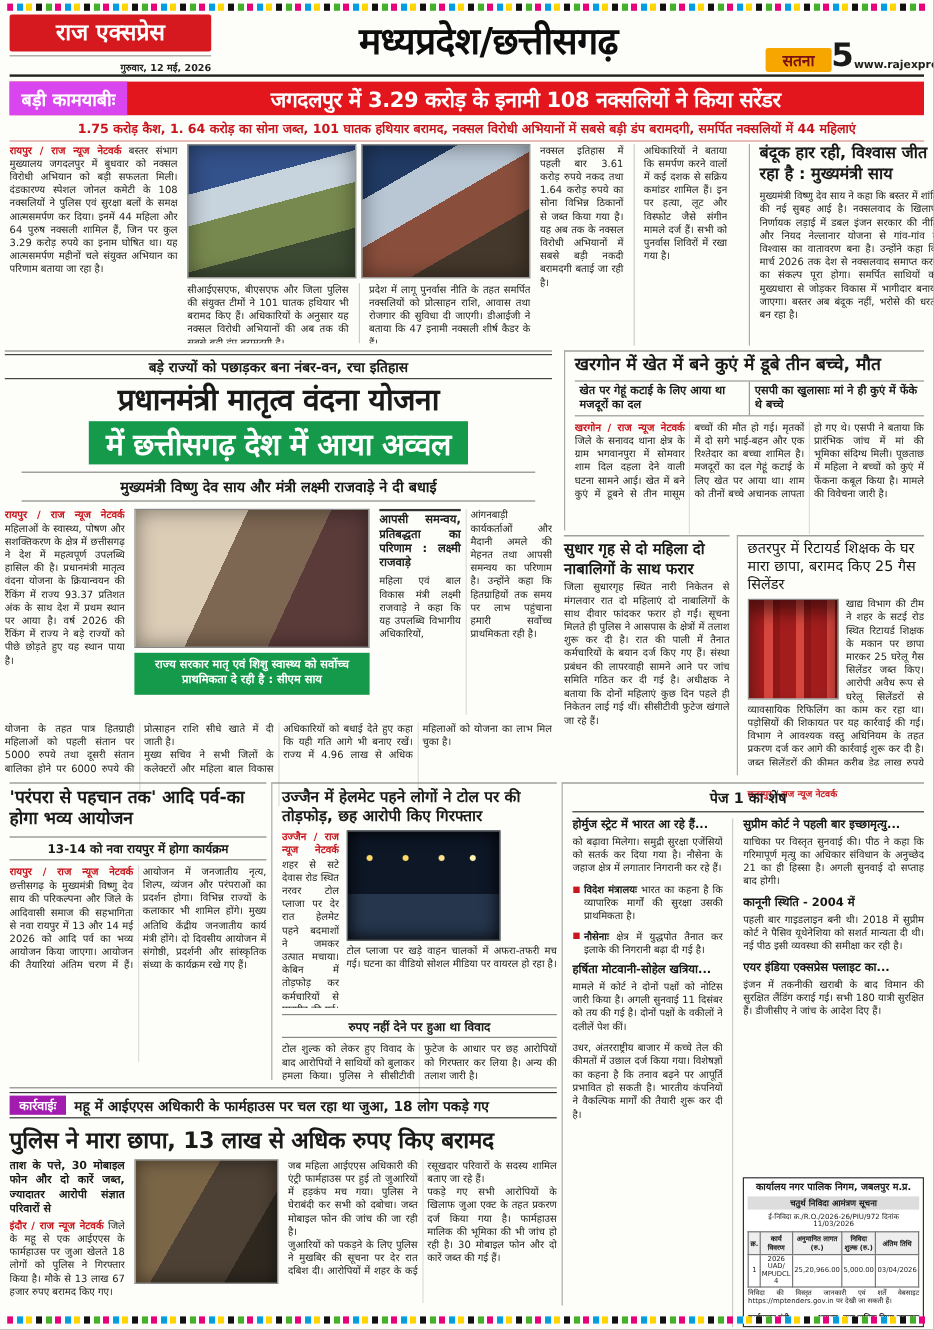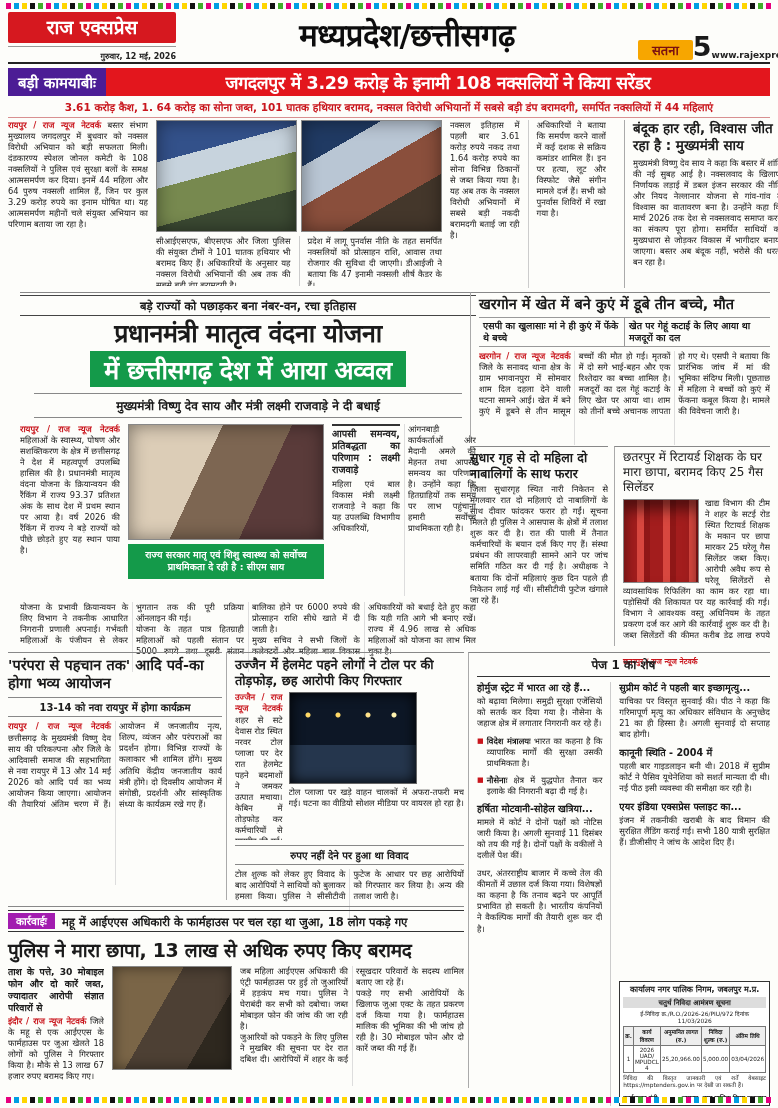--- a/index.html
+++ b/index.html
@@ -22,21 +22,21 @@
   .mh-left { width:168px; text-align:center; }
   .logo-box { background:#d6181f; color:#fff; font-weight:bold; font-size:19px; line-height:1.2; padding:4px 4px; border-radius:2px; }
   .mh-date { font-size:8px; font-weight:bold; padding-top:3px; color:#222; border-top:1px solid #999; margin-top:3px;text-align:right; }
   .mh-title { flex:1; text-align:center; font-size:31px; font-weight:bold; line-height:46px; letter-spacing:-.5px; color:#0d0d0d; }
   .mh-right { width:132px; display:flex; flex-direction:row; align-items:flex-end; }
   .city-badge { background:#f7a600; color:#7a1010; font-weight:bold; font-size:13px; padding:1px 14px; border-radius:2px; }
   .page-no { font-size:27px; font-weight:bold; line-height:1; margin-top:1px; }
   .website { font-size:9px; font-weight:bold; color:#222; }
   
   .lead-band { background:#e3161d; color:#fff; display:flex; align-items:stretch; }
-  .lead-kicker { background:#4c1d95; display:flex; align-items:center; padding:0 10px; font-weight:bold; font-size:15px; }
+  .lead-kicker { background:#d946ef; display:flex; align-items:center; padding:0 10px; font-weight:bold; font-size:15px; }
   .lead-head { flex:1; display:flex; align-items:center; justify-content:center; font-weight:bold; font-size:17.5px; letter-spacing:-.3px; }
   .lead-sub { color:#c9161d; font-weight:bold; font-size:10.5px; text-align:center; padding-bottom:3px; border-bottom:1px solid #d89090; }
   .story-col { font-size:8.3px; line-height:1.33; text-align:justify; overflow:hidden; color:#222; }
   .dateline { color:#c9161d; font-weight:bold; display:inline; font-size:8.4px; }
   .lead-body { display:grid; grid-template-columns:140px 286px 1fr; column-gap:8px; height:168px; }
   .lead-body > .story-col { height:168px; }
   .lead-photo-row { display:flex; gap:4px; }
   .photo { box-shadow:inset 0 0 18px rgba(0,0,0,.45); border:1px solid #888; }
   .lead-photo1 { width:141px; height:112px; background:linear-gradient(165deg,#33518a 0 28%,#c7d3dd 28% 46%,#77894f 46% 72%,#3c4a33 72% 100%); }
   .lead-photo2 { width:141px; height:112px; background:linear-gradient(150deg,#203a63 0 24%,#b9c6d4 24% 45%,#8a4f3c 45% 70%,#44372b 70% 100%); }
@@ -146,21 +146,21 @@
       <div class="city-badge">सतना</div>
       <div class="page-no">5</div>
       <div class="website">www.rajexpress.com</div>
     </div>
   </div>
 
   <div class="abs lead-band" style="left:8px;top:68px;width:762px;height:28px">
     <span class="lead-kicker">बड़ी कामयाबीः</span>
     <span class="lead-head">जगदलपुर में 3.29 करोड़ के इनामी 108 नक्सलियों ने किया सरेंडर</span>
   </div>
-  <div class="abs lead-sub" style="left:8px;top:100px;width:762px">3.61 करोड़ कैश, 1. 64 करोड़ का सोना जब्त, 101 घातक हथियार बरामद, नक्सल विरोधी अभियानों में सबसे बड़ी डंप बरामदगी, समर्पित नक्सलियों में 44 महिलाएं</div>
+  <div class="abs lead-sub" style="left:8px;top:100px;width:762px">1.75 करोड़ कैश, 1. 64 करोड़ का सोना जब्त, 101 घातक हथियार बरामद, नक्सल विरोधी अभियानों में सबसे बड़ी डंप बरामदगी, समर्पित नक्सलियों में 44 महिलाएं</div>
 
   <div class="abs lead-body" style="left:8px;top:120px;width:598px">
     <div class="story-col">
       <span class="dateline">रायपुर / राज न्यूज नेटवर्क</span>
       <span>बस्तर संभाग मुख्यालय जगदलपुर में बुधवार को नक्सल विरोधी अभियान को बड़ी सफलता मिली। दंडकारण्य स्पेशल जोनल कमेटी के 108 नक्सलियों ने पुलिस एवं सुरक्षा बलों के समक्ष आत्मसमर्पण कर दिया। इनमें 44 महिला और 64 पुरुष नक्सली शामिल हैं, जिन पर कुल 3.29 करोड़ रुपये का इनाम घोषित था। यह आत्मसमर्पण महीनों चले संयुक्त अभियान का परिणाम बताया जा रहा है।</span>
     </div>
     <div>
       <div class="lead-photo-row">
         <div class="photo lead-photo1"></div>
         <div class="photo lead-photo2"></div>
@@ -174,51 +174,50 @@
       <div class="story-col">नक्सल इतिहास में पहली बार 3.61 करोड़ रुपये नकद तथा 1.64 करोड़ रुपये का सोना विभिन्न ठिकानों से जब्त किया गया है। यह अब तक के नक्सल विरोधी अभियानों में सबसे बड़ी नकदी बरामदगी बताई जा रही है।</div>
       <div class="story-col divl">अधिकारियों ने बताया कि समर्पण करने वालों में कई दशक से सक्रिय कमांडर शामिल हैं। इन पर हत्या, लूट और विस्फोट जैसे संगीन मामले दर्ज हैं। सभी को पुनर्वास शिविरों में रखा गया है।</div>
     </div>
   </div>
 
   <div class="abs lead-sidebar" style="left:624px;top:120px;width:158px;height:168px">
     <div class="sb-head">बंदूक हार रही, विश्वास जीत रहा है : मुख्यमंत्री साय</div>
     <div class="sb-body story-col">मुख्यमंत्री विष्णु देव साय ने कहा कि बस्तर में शांति की नई सुबह आई है। नक्सलवाद के खिलाफ निर्णायक लड़ाई में डबल इंजन सरकार की नीति और नियद नेल्लानार योजना से गांव-गांव में विश्वास का वातावरण बना है। उन्होंने कहा कि मार्च 2026 तक देश से नक्सलवाद समाप्त करने का संकल्प पूरा होगा। समर्पित साथियों को मुख्यधारा से जोड़कर विकास में भागीदार बनाया जाएगा। बस्तर अब बंदूक नहीं, भरोसे की धरती बन रहा है।</div>
   </div>
 
-  <div class="abs pm-block" style="left:20px;top:292px;width:456px;height:356px">
+  <div class="abs pm-block" style="left:4px;top:292px;width:456px;height:356px">
     <div class="kicker-line">बड़े राज्यों को पछाड़कर बना नंबर-वन, रचा इतिहास</div>
     <div class="pm-h1">प्रधानमंत्री मातृत्व वंदना योजना</div>
     <div class="pm-h2"><span>में छत्तीसगढ़ देश में आया अव्वल</span></div>
     <div class="pm-sub">मुख्यमंत्री विष्णु देव साय और मंत्री लक्ष्मी राजवाड़े ने दी बधाई</div>
     <div class="pm-grid">
       <div class="story-col" style="height:172px">
         <span class="dateline">रायपुर / राज न्यूज नेटवर्क</span>
         <span>महिलाओं के स्वास्थ्य, पोषण और सशक्तिकरण के क्षेत्र में छत्तीसगढ़ ने देश में महत्वपूर्ण उपलब्धि हासिल की है। प्रधानमंत्री मातृत्व वंदना योजना के क्रियान्वयन की रैंकिंग में राज्य 93.37 प्रतिशत अंक के साथ देश में प्रथम स्थान पर आया है। वर्ष 2026 की रैंकिंग में राज्य ने बड़े राज्यों को पीछे छोड़ते हुए यह स्थान पाया है।</span>
       </div>
       <div>
         <div class="photo pm-photo"></div>
         <div class="quote-box">राज्य सरकार मातृ एवं शिशु स्वास्थ्य को सर्वोच्च प्राथमिकता दे रही है : सीएम साय</div>
       </div>
       <div class="pm-right story-col">
         <span class="box-head">आपसी समन्वय, प्रतिबद्धता का परिणाम : लक्ष्मी राजवाड़े</span>
         <span>महिला एवं बाल विकास मंत्री लक्ष्मी राजवाड़े ने कहा कि यह उपलब्धि विभागीय अधिकारियों, आंगनबाड़ी कार्यकर्ताओं और मैदानी अमले की मेहनत तथा आपसी समन्वय का परिणाम है। उन्होंने कहा कि हितग्राहियों तक समय पर लाभ पहुंचाना हमारी सर्वोच्च प्राथमिकता रही है।</span>
       </div>
     </div>
     <div class="pm-lower story-col">
-      <span>योजना के प्रभावी क्रियान्वयन के लिए विभाग ने तकनीक आधारित निगरानी प्रणाली अपनाई। गर्भवती महिलाओं के पंजीयन से लेकर भुगतान तक की पूरी प्रक्रिया ऑनलाइन की गई।</span>
       <span>योजना के तहत पात्र हितग्राही महिलाओं को पहली संतान पर 5000 रुपये तथा दूसरी संतान बालिका होने पर 6000 रुपये की प्रोत्साहन राशि सीधे खाते में दी जाती है।</span>
       <span>मुख्य सचिव ने सभी जिलों के कलेक्टरों और महिला बाल विकास अधिकारियों को बधाई देते हुए कहा कि यही गति आगे भी बनाए रखें। राज्य में 4.96 लाख से अधिक महिलाओं को योजना का लाभ मिल चुका है।</span>
     </div>
   </div>
 
   <div class="abs kh-block" style="left:470px;top:292px;width:300px;height:150px">
     <div class="kh-head">खरगोन में खेत में बने कुएं में डूबे तीन बच्चे, मौत</div>
     <div class="kh-subrow">
+      <div>खेत पर गेहूं कटाई के लिए आया था मजदूरों का दल</div>
       <div>एसपी का खुलासाः मां ने ही कुएं में फेंके थे बच्चे</div>
-      <div>खेत पर गेहूं कटाई के लिए आया था मजदूरों का दल</div>
     </div>
     <div class="kh-body">
       <span class="dateline">खरगोन / राज न्यूज नेटवर्क</span>
       <span>जिले के सनावद थाना क्षेत्र के ग्राम भगवानपुरा में सोमवार शाम दिल दहला देने वाली घटना सामने आई। खेत में बने कुएं में डूबने से तीन मासूम बच्चों की मौत हो गई।</span>
       <span>मृतकों में दो सगे भाई-बहन और एक रिश्तेदार का बच्चा शामिल है। मजदूरों का दल गेहूं कटाई के लिए खेत पर आया था। शाम को तीनों बच्चे अचानक लापता हो गए थे।</span>
       <span>एसपी ने बताया कि प्रारंभिक जांच में मां की भूमिका संदिग्ध मिली। पूछताछ में महिला ने बच्चों को कुएं में फेंकना कबूल किया है। मामले की विवेचना जारी है।</span>
     </div>
   </div>
 
   <div class="abs sud-block" style="left:470px;top:446px;width:138px;height:200px">

